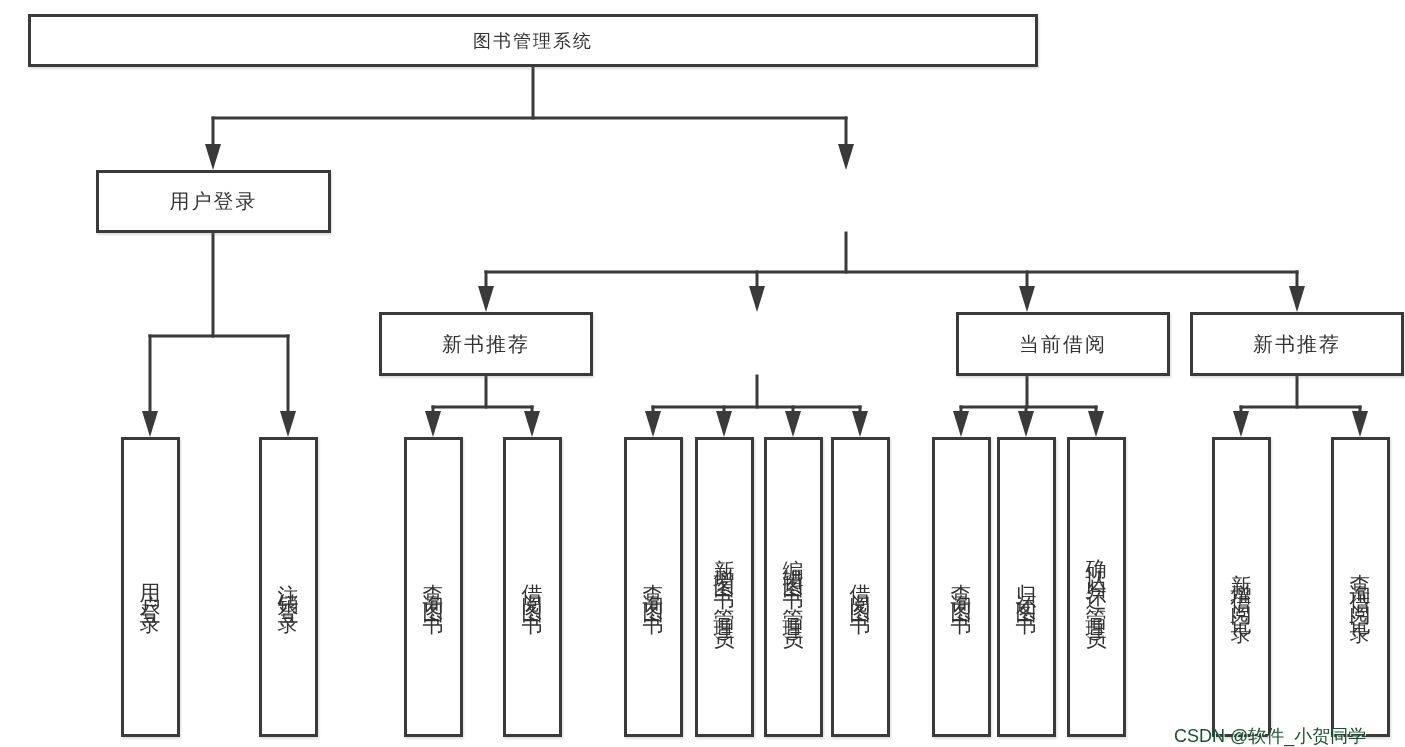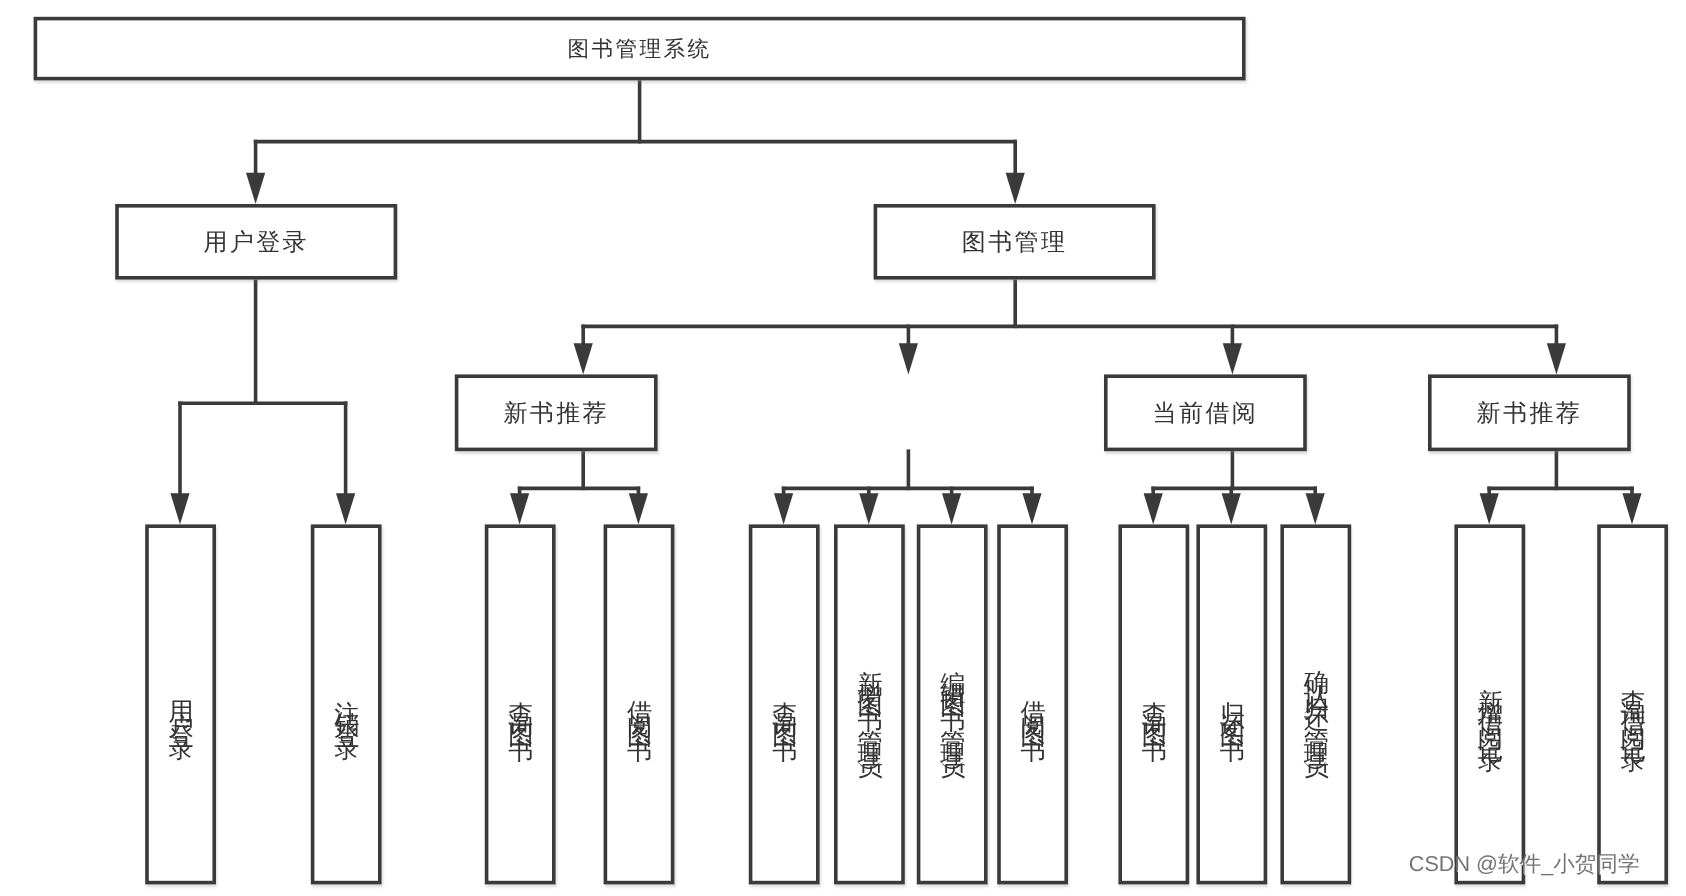--- a/index.html
+++ b/index.html
@@ -38,21 +38,21 @@
   }
   .root-box {
     left: 12px; top: 14px;
     width: 1010px; height: 53px;
   }
   .root-box .hlabel { font-size: 18px; }
   .l2-box {
     top: 170px; width: 235px; height: 63px;
   }
   .l3-box {
-    top: 312px; width: 169px; height: 64px; text-align: center;
+    top: 312px; width: 214px; height: 64px; text-align: center;
   }
   .hlabel {
     font-size: 20px;
     letter-spacing: 2px;
     white-space: nowrap;
   }
   .leaf {
     top: 437px;
     width: 59px;
     height: 300px;
@@ -61,24 +61,24 @@
     writing-mode: vertical-rl;
     text-orientation: mixed;
     font-size: 21px;
     letter-spacing: 10px;
     line-height: 1;
     white-space: nowrap;
   }
   .watermark {
     position: absolute;
     left: 1158px;
-    top: 708px;
+    top: 724px;
     z-index: 3;
     font-size: 18px;
-    color: #737373;
+    color: #14532d;
     text-shadow: 1px 1px 0 rgba(255,255,255,0.9);
     white-space: nowrap;
   }
 </style>
 </head>
 <body>
 
 <div class="canvas">
 
   <svg class="connectors" width="1405" height="747" viewBox="0 0 1405 747">
@@ -147,28 +147,25 @@
     </g>
   </svg>
 
   <div class="box root-box">
     <span class="hlabel">图书管理系统</span>
   </div>
 
   <div class="box l2-box" style="left:80px;">
     <span class="hlabel">用户登录</span>
   </div>
-  <div class="box l2-box" style="left:712px;">
-    <span class="hlabel">图书管理</span>
-  </div>
 
   <div class="box l3-box" style="left:363px;">
     <span class="hlabel">新书推荐</span>
   </div>
-  <div class="box l3-box" style="left:904px;">
+  <div class="box l3-box" style="left:940px;">
     <span class="hlabel">当前借阅</span>
   </div>
   <div class="box l3-box" style="left:1174px;">
     <span class="hlabel">新书推荐</span>
   </div>
 
   <div class="box leaf" style="left:105px;">
     <span class="vtext">用户登录</span>
   </div>
   <div class="box leaf" style="left:243px;">

